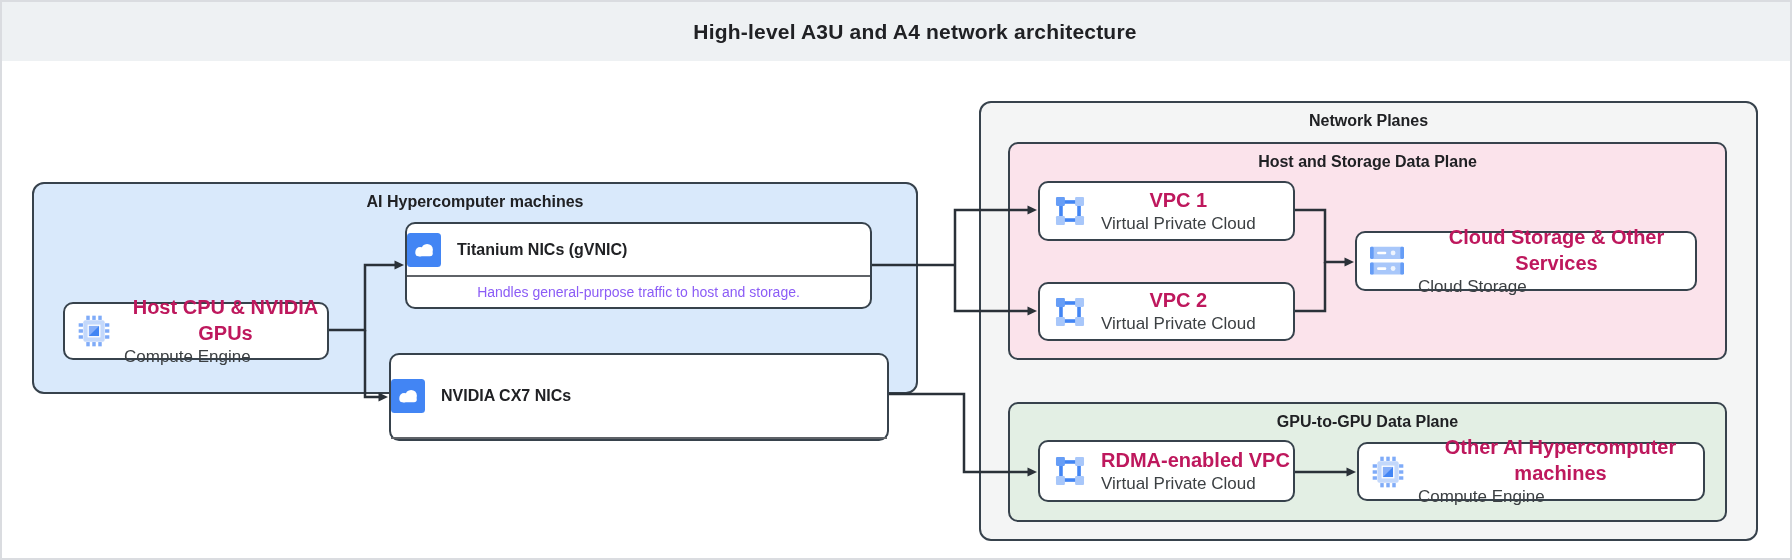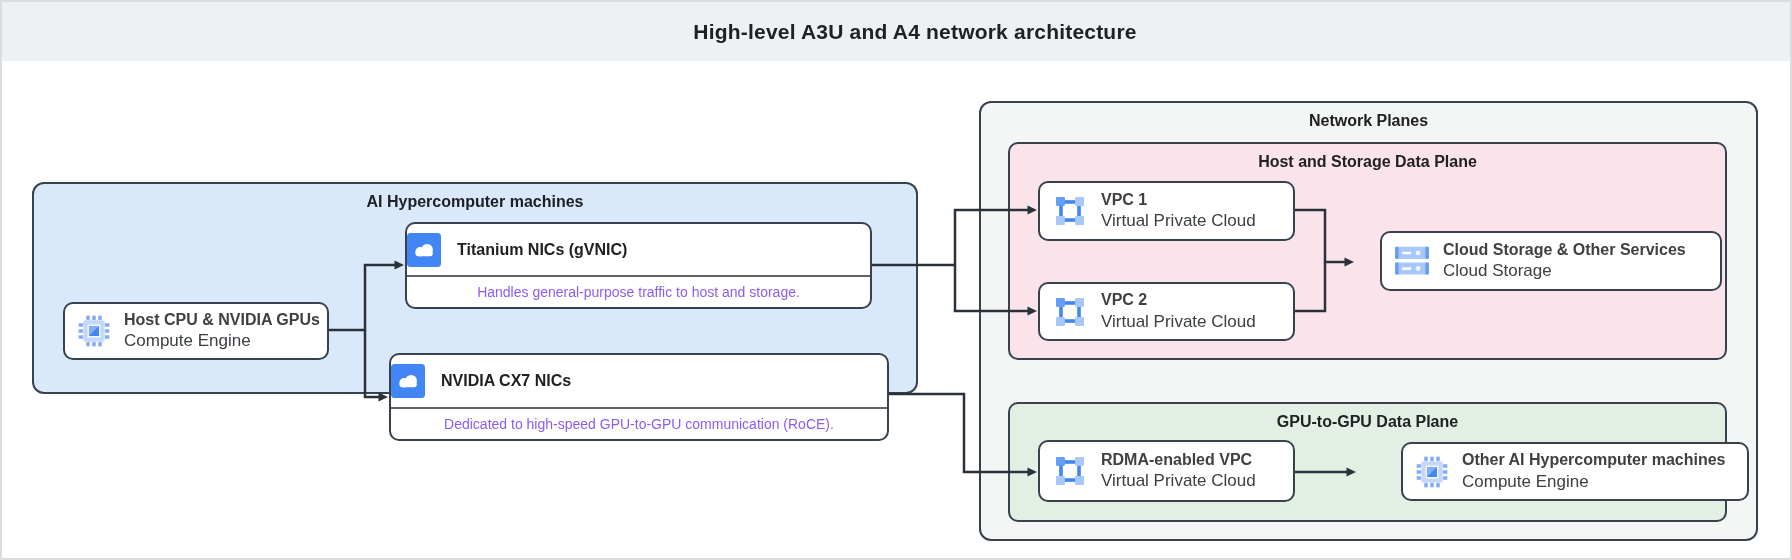--- a/index.html
+++ b/index.html
@@ -38,21 +38,21 @@
   .panel-pink  { background: #fbe3eb; }
   .panel-green { background: #e3efe4; }
   
   .node {
     position: absolute; background: #ffffff;
     border: 2px solid #37424c; border-radius: 10px;
     display: flex; align-items: center;
     padding-left: 13px; gap: 14px;
   }
   .node .txt { display: flex; flex-direction: column; justify-content: center; }
-  .node .t { font-size: 16px; font-weight: bold; color: #404040; line-height: 1.3; }
+  .node .t { font-size: 20px; font-weight: bold; color: #be185d; line-height: 1.3; text-align: center; }
   .node .s { font-size: 17px; font-weight: normal; color: #3c4043; line-height: 1.3; }
   
   .nicbox {
     position: absolute; background: #ffffff;
     border: 2px solid #37424c; border-radius: 10px;
     display: flex; flex-direction: column;
   }
   .nicbox .toprow {
     flex: 1 1 auto; display: flex; align-items: center;
     gap: 16px;
@@ -193,21 +193,20 @@
   </div>
 
   <div class="nicbox" style="left:387px; top:351px; width:500px; height:88px;">
     <div class="toprow">
       <svg class="icon" width="34" height="34" viewBox="0 0 24 24">
           <use href="#def-cloudnic"></use>
         </svg>
       <div class="t">NVIDIA CX7 NICs</div>
     </div>
     <div class="divider"></div>
-    <div class="botrow">Dedicated to high-speed GPU-to-GPU communication (RoCE).</div>
   </div>
 
   <div class="node" style="left:1036px; top:179px; width:257px; height:60px;">
     <svg class="icon" width="34" height="34" viewBox="0 0 32 32">
         <use href="#def-vpc"></use>
       </svg>
     <div class="txt">
       <div class="t">VPC 1</div>
       <div class="s">Virtual Private Cloud</div>
     </div>
@@ -216,41 +215,41 @@
   <div class="node" style="left:1036px; top:280px; width:257px; height:59px;">
     <svg class="icon" width="34" height="34" viewBox="0 0 32 32">
         <use href="#def-vpc"></use>
       </svg>
     <div class="txt">
       <div class="t">VPC 2</div>
       <div class="s">Virtual Private Cloud</div>
     </div>
   </div>
 
-  <div class="node" style="left:1353px; top:229px; width:342px; height:60px;margin-left:25px;">
+  <div class="node" style="left:1353px; top:229px; width:342px; height:60px;">
     <svg class="icon" width="34" height="30" viewBox="0 0 24 20">
         <use href="#def-storage"></use>
       </svg>
     <div class="txt">
       <div class="t">Cloud Storage &amp; Other Services</div>
       <div class="s">Cloud Storage</div>
     </div>
   </div>
 
   <div class="node" style="left:1036px; top:438px; width:257px; height:62px;">
     <svg class="icon" width="34" height="34" viewBox="0 0 32 32">
         <use href="#def-vpc"></use>
       </svg>
     <div class="txt">
       <div class="t">RDMA-enabled VPC</div>
       <div class="s">Virtual Private Cloud</div>
     </div>
   </div>
 
-  <div class="node" style="left:1355px; top:440px; width:348px; height:59px;margin-left:44px;">
+  <div class="node" style="left:1355px; top:440px; width:348px; height:59px;">
     <svg class="icon" width="32" height="32" viewBox="0 0 24 24">
         <use href="#def-chip"></use>
       </svg>
     <div class="txt">
       <div class="t">Other AI Hypercomputer machines</div>
       <div class="s">Compute Engine</div>
     </div>
   </div>
 
 </div>

